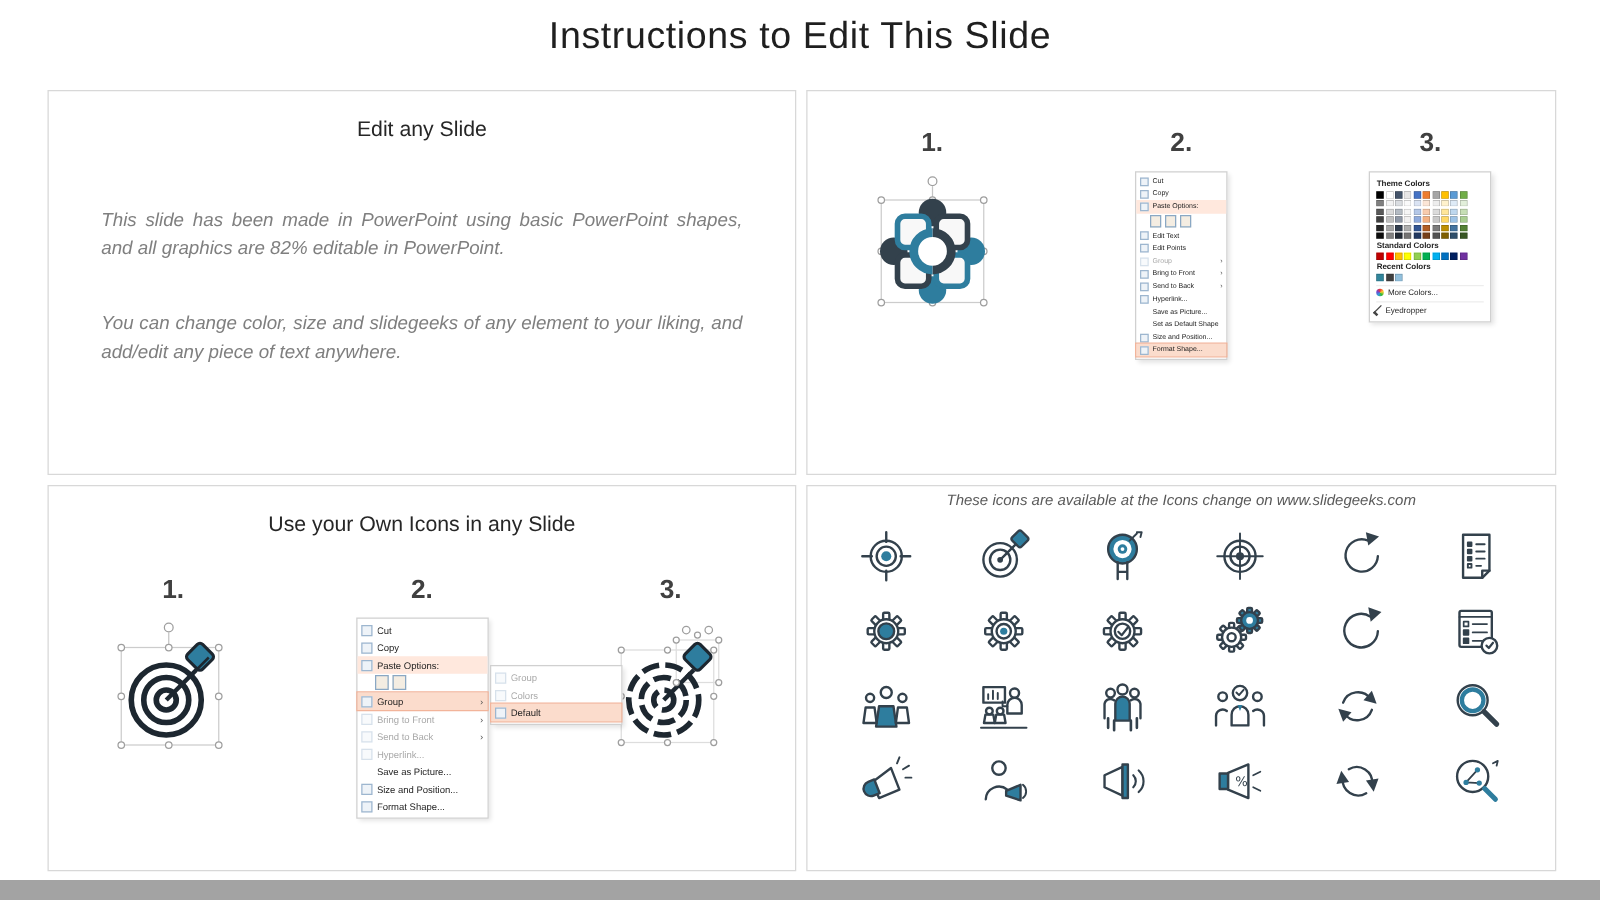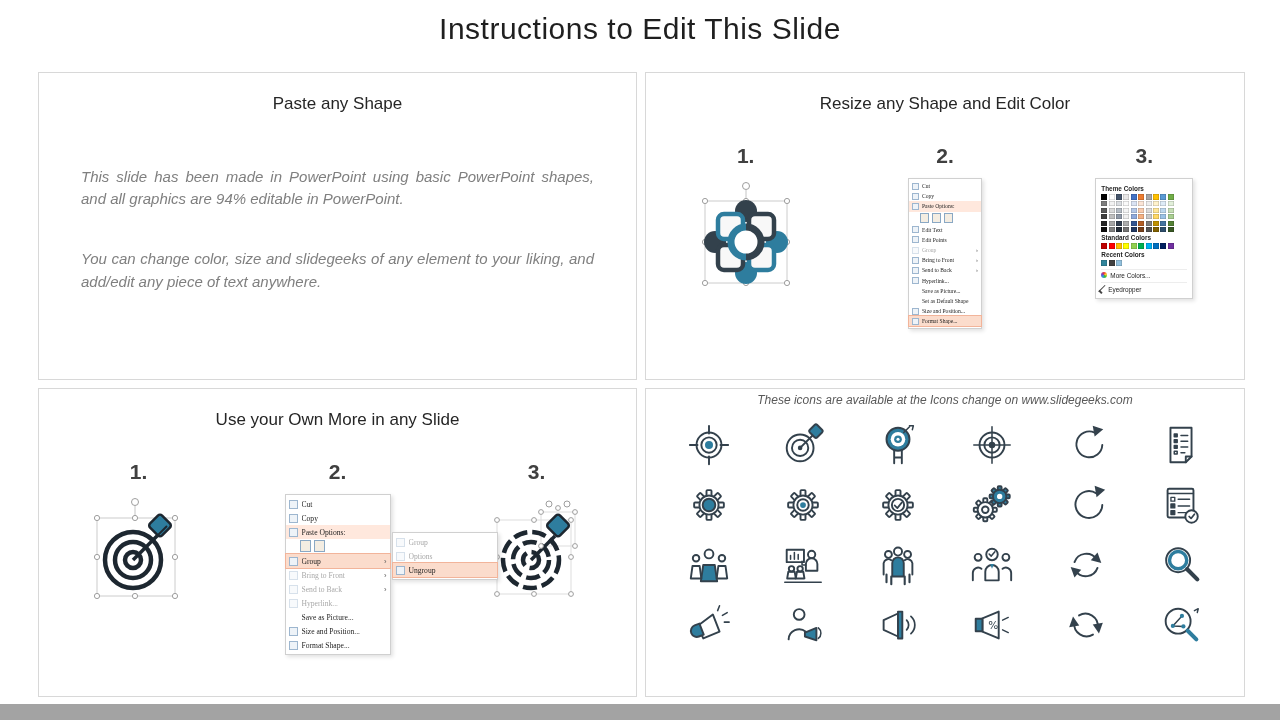--- a/index.html
+++ b/index.html
@@ -30,21 +30,21 @@
   .mi{display:flex;align-items:center;padding:1px 3px;color:#1e1e1e;white-space:nowrap;}
   .menu.small .mi{height:8.2px;}
   .menu.large .mi{height:12px;}
   .mi.disabled{color:#a9a9a9;}
   .mi.disabled .mico{opacity:.4;}
   .mi.highlight{background:#fbdccc;outline:1px solid #f2b49a;}
   .mi.hover{background:#ffe8dd;}
   .mico{display:inline-block;border:1px solid #9db6cf;background:#eef3f8;flex:none;}
   .menu.small .mico{width:5px;height:5px;margin-right:3px;}
   .menu.large .mico{width:7px;height:7px;margin-right:4px;}
-  .mlabel{flex:1;overflow:hidden;font-family:Liberation Serif, serif;}
+  .mlabel{flex:1;overflow:hidden;}
   .marrow{color:#555;margin-left:2px;}
   .paste-row{display:flex;gap:3px;padding:1px 3px 2px;}
   .menu.small .paste-row{padding-left:11px;}
   .menu.large .paste-row{padding-left:14px;}
   .paste-ico{display:inline-block;border:1px solid #8aa8c4;background:#f4ede2;}
   .menu.small .paste-ico{width:7px;height:8px;}
   .menu.large .paste-ico{width:9px;height:10px;}
   .submenu{position:absolute;left:100%;top:0;margin-left:1px;}
 
   
@@ -65,29 +65,28 @@
   #icon-grid{display:grid;grid-template-columns:repeat(6,1fr);grid-auto-rows:60px;
              margin:8px 16px 0;align-items:center;justify-items:center;}
   .icon-cell{width:48px;height:48px;display:flex;align-items:center;justify-content:center;}
 </style>
 </head>
 <body>
 
 <div class="slide-title">Instructions to Edit This Slide</div>
 
 <div class="card" id="card-tl">
-  <div class="card-title">Paste any Shape</div>
+  <div class="card-title">Edit any Slide</div>
   <div class="paras">
-    <div class="para">This slide has been made in PowerPoint using basic PowerPoint shapes, and all graphics are 94% editable in PowerPoint.</div>
+    <div class="para">This slide has been made in PowerPoint using basic PowerPoint shapes, and all graphics are 82% editable in PowerPoint.</div>
     <div class="para">You can change color, size and slidegeeks of any element to your liking, and add/edit any piece of text anywhere.</div>
   </div>
 </div>
 
 <div class="card" id="card-tr">
-  <div class="card-title">Resize any Shape and Edit Color</div>
   <div class="steps-row">
     <div class="step-col">
       <div class="step-num">1.</div>
 
       <svg width="112" height="126" viewBox="0 0 112 126">
         <line x1="56" y1="12" x2="56" y2="23" stroke="#c4c4c4" stroke-width="1"></line>
         <circle cx="56" cy="8" r="3.5" fill="#fff" stroke="#9e9e9e"></circle>
         <rect x="15" y="23" width="82" height="82" fill="none" stroke="#cccccc"></rect>
         <g fill="#fff" stroke="#9e9e9e">
           <circle cx="15" cy="23" r="2.6"></circle>
@@ -284,21 +283,21 @@
           <div class="pick-item">
             <span class="pick-ico dropper"></span>
             <span>Eyedropper</span>
           </div>
         </div>
     </div>
   </div>
 </div>
 
 <div class="card" id="card-bl">
-  <div class="card-title">Use your Own More in any Slide</div>
+  <div class="card-title">Use your Own Icons in any Slide</div>
   <div class="steps-row">
     <div class="step-col">
       <div class="step-num">1.</div>
       <svg width="112" height="118" viewBox="0 0 112 118">
         <line x1="52" y1="12" x2="52" y2="24" stroke="#c4c4c4"></line>
         <circle cx="52" cy="8" r="3.5" fill="#fff" stroke="#9e9e9e"></circle>
         <rect x="14" y="24" width="78" height="78" fill="none" stroke="#cccccc"></rect>
         <g fill="#fff" stroke="#9e9e9e">
           <circle cx="14" cy="24" r="2.6"></circle>
             <circle cx="52" cy="24" r="2.6"></circle>
@@ -371,25 +370,25 @@
               <span class="mlabel">Format Shape...</span>
             </div>
           </div>
         <div class="menu large submenu" id="group-submenu" style="top:38px">
             <div class="mi disabled">
               <span class="mico"></span>
               <span class="mlabel">Group</span>
             </div>
             <div class="mi disabled">
               <span class="mico"></span>
-              <span class="mlabel">Options</span>
+              <span class="mlabel">Colors</span>
             </div>
             <div class="mi highlight">
               <span class="mico"></span>
-              <span class="mlabel">Ungroup</span>
+              <span class="mlabel">Default</span>
             </div>
           </div>
       </div>
     </div>
     <div class="step-col">
       <div class="step-num">3.</div>
       <svg width="112" height="118" viewBox="0 0 112 118">
         <rect x="16" y="26" width="74" height="74" fill="none" stroke="#dddddd"></rect>
         <rect x="60" y="18" width="34" height="34" fill="none" stroke="#dddddd"></rect>
         <g fill="none" stroke="#1d2730" stroke-width="4.5" stroke-dasharray="14 5">

